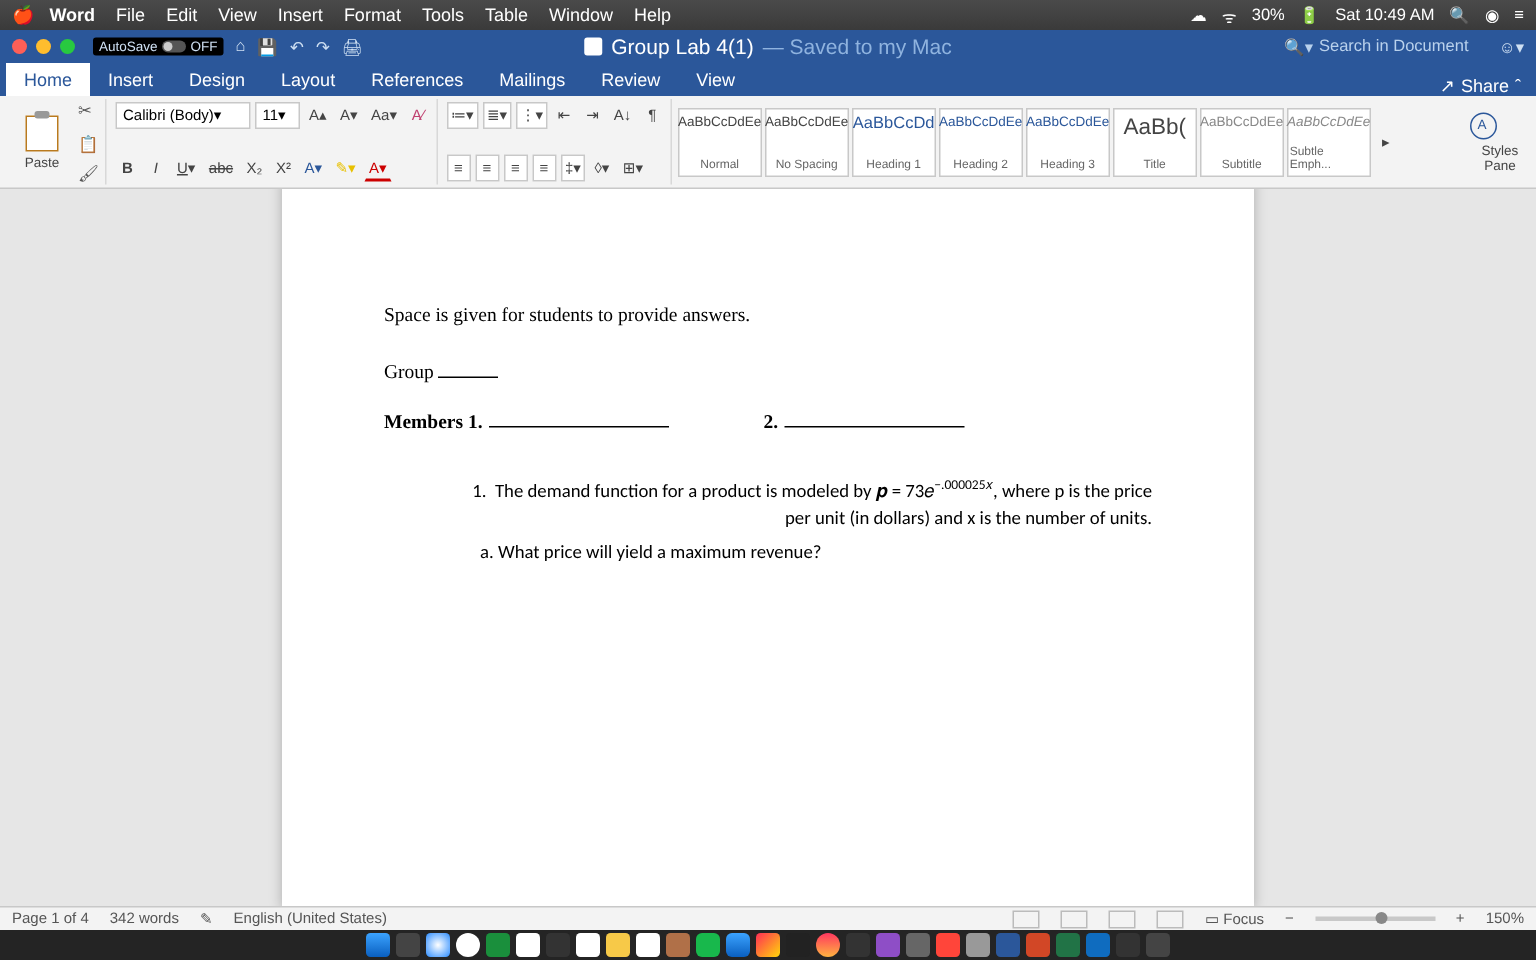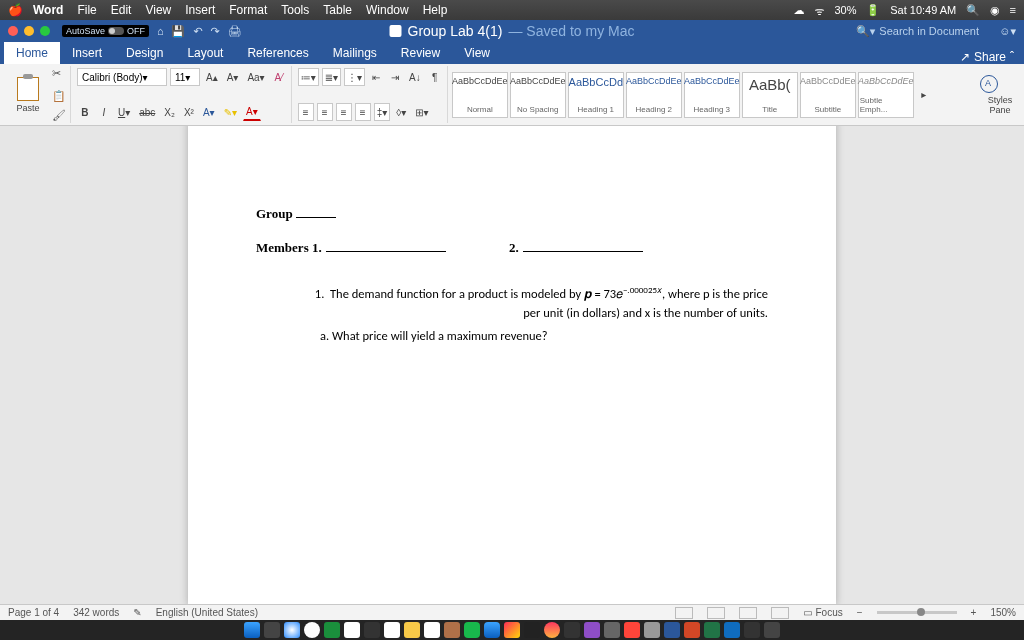--- a/index.html
+++ b/index.html
@@ -49,21 +49,21 @@
   .sbox .sample.blue{color:#2b579a;}
   .sbox .sl{font-size:8px;color:#666;}
   .styles-pane{width:40px;display:flex;flex-direction:column;justify-content:center;font-size:9px;color:#444;}
   .styles-pane .spicon{width:18px;height:18px;border:1px solid #2b579a;border-radius:50%;margin-bottom:2px;position:relative;}
   .styles-pane .spicon::after{content:"A";color:#2b579a;font-size:9px;position:absolute;left:4px;top:2px;}
   
   .docarea{position:absolute;top:126px;left:0;right:0;bottom:36px;background:#e6e6e6;overflow:hidden;display:flex;justify-content:center;}
   .page{width:648px;background:#fff;margin-top:-8px;box-shadow:0 2px 8px rgba(0,0,0,.25);padding:80px 68px 20px 68px;font-family:"Times New Roman",serif;font-size:13px;color:#000;line-height:1.5;position:relative;}
   .ptitle{font-weight:700;text-decoration:underline;font-size:14px;}
   .psub{margin-top:2px;}
-  .pbold{font-weight:700;margin-top:6px;}
+  .pbold{font-weight:400;margin-top:18px;}
   .blank{display:inline-block;border-bottom:1px solid #000;width:120px;height:12px;margin-left:4px;}
   .blanks{display:inline-block;border-bottom:1px solid #000;width:40px;height:12px;}
   .members{margin-top:14px;font-weight:700;}
   .mrow{margin-top:10px;margin-left:60px;}
   .q1{margin-top:26px;margin-left:40px;text-indent:-16px;padding-left:16px;font-family:Calibri,Arial,sans-serif;font-size:12.5px;text-align:right;}
   .qsub{margin-left:64px;margin-top:4px;font-family:Calibri,Arial,sans-serif;font-size:12.5px;}
   .qsub2{margin-left:64px;margin-top:80px;font-family:Calibri,Arial,sans-serif;font-size:12.5px;}
   sup{font-size:9px;}
   
   .status{position:absolute;left:0;right:0;bottom:20px;height:16px;background:#f3f3f3;border-top:1px solid #c8c8c8;display:flex;align-items:center;font-size:10px;color:#555;padding:0 8px;gap:14px;}
@@ -245,20 +245,21 @@
   </div>
   <div class="styles-pane">
     <div class="spicon"></div>
     <div style="white-space:pre-line;text-align:center;">Styles
 Pane</div>
   </div>
 </div>
 
 <div class="docarea">
   <div class="page">
+    <div class="psub">Space is given for students to provide answers.</div>
     <div class="pbold"><span>Group</span> <span class="blanks"></span></div>
     <div class="members">
       <span>Members</span> <span>1.</span><span class="blank"></span>
       <span style="margin-left:60px;">2.</span><span class="blank"></span>
     </div>
     <div class="q1">
       <span>1.</span>&nbsp;&nbsp;<span>The demand function for a product is modeled by 𝒑 = 73𝑒</span><sup>−.000025𝑥</sup><span>, where p is the price per unit (in dollars) and x is the number of units.</span>
     </div>
     <div class="qsub">a.    What price will yield a maximum revenue?</div>
 

